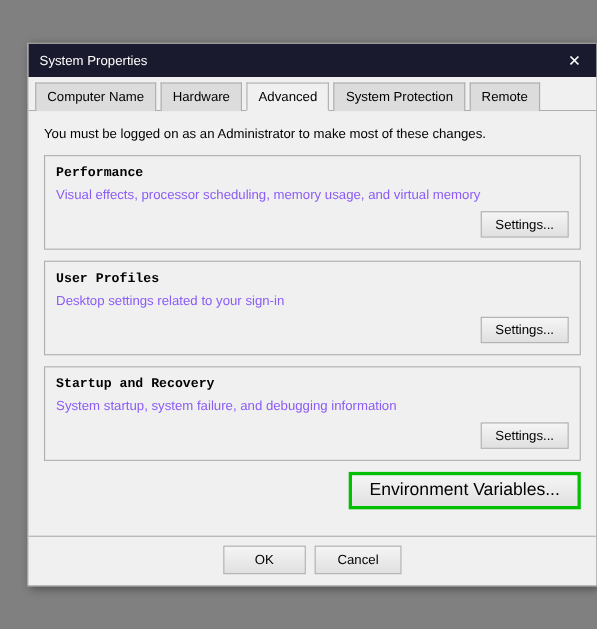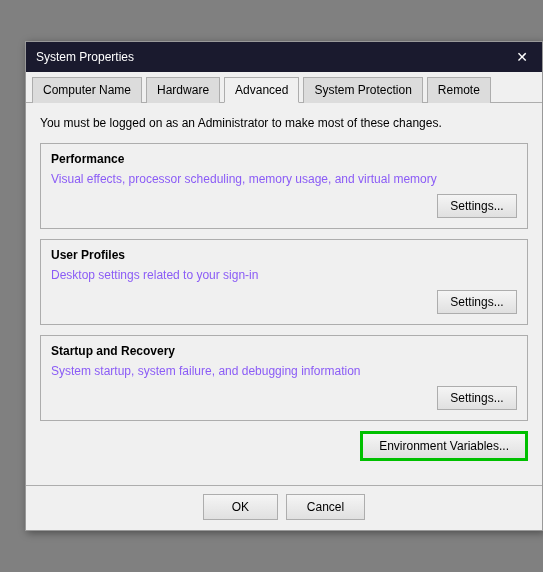--- a/index.html
+++ b/index.html
@@ -97,20 +97,21 @@
       padding: 8px 10px 10px;
       background: #f0f0f0;
       position: relative;
     }
 
     .section-title {
       font-size: 12px;
       font-weight: bold;
       margin-bottom: 6px;
       color: #000;
+      font-family: Liberation Mono, monospace;
     }
 
     .section-desc {
       font-size: 12px;
       color: #8b5cf6;
       margin-bottom: 8px;
     }
 
     .section-btn-row {
       display: flex;
@@ -125,21 +126,21 @@
       font-size: 12px;
       color: #000;
       min-width: 80px;
     }
 
     .env-btn {
       padding: 5px 16px;
       background: linear-gradient(to bottom, #f5f5f5, #e0e0e0);
       border: 3px solid #00c000;
       cursor: pointer;
-      font-size: 12px;
+      font-size: 16px;
       color: #000;
       min-width: 160px;
     }
 
     .env-btn-row {
       display: flex;
       justify-content: flex-end;
       margin-bottom: 12px;
       margin-top: 2px;
     }

